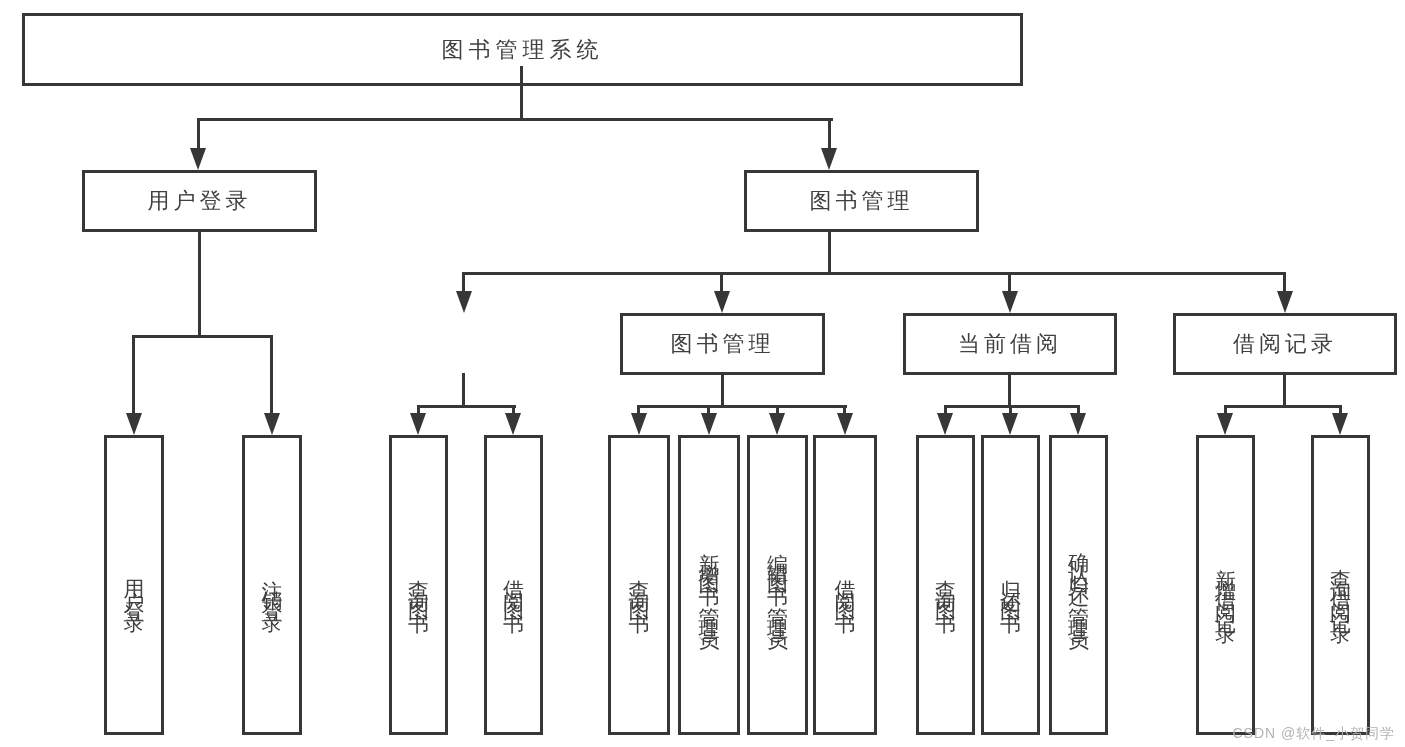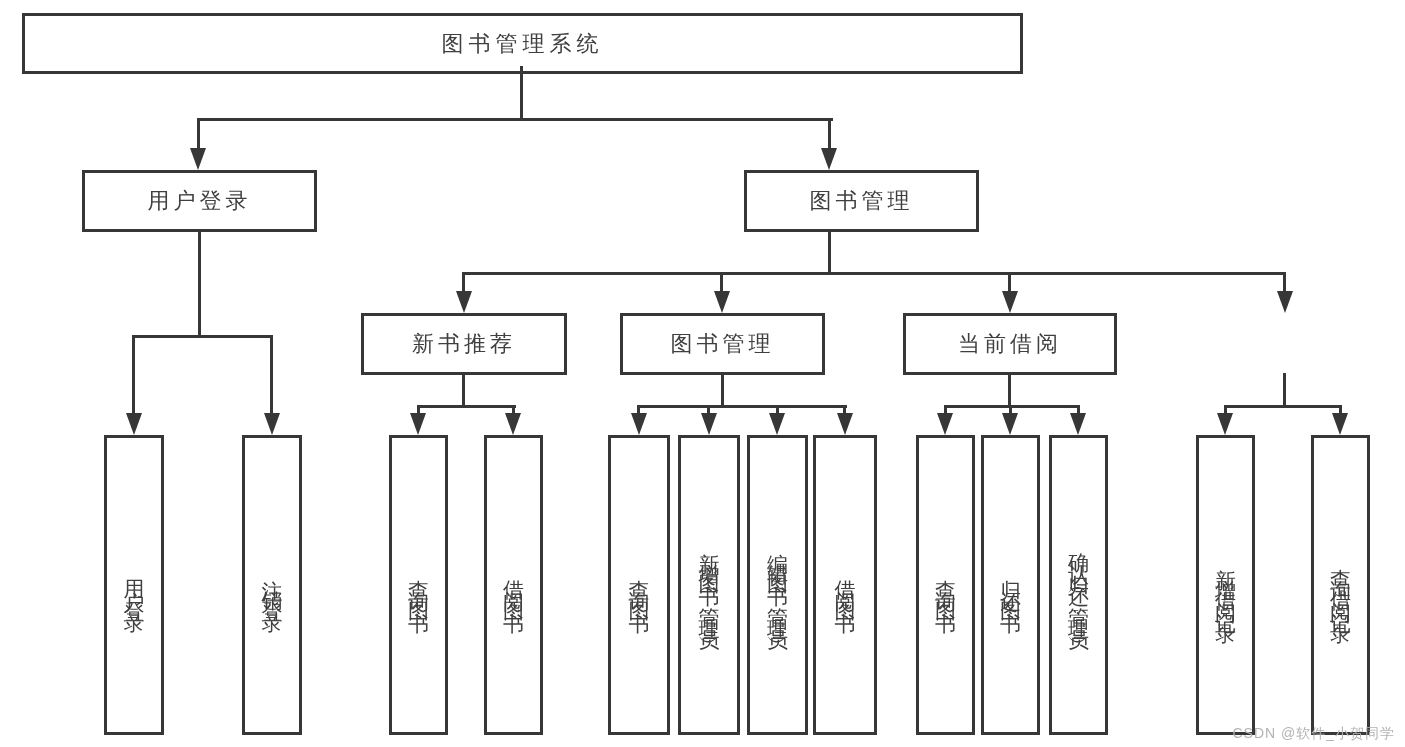--- a/index.html
+++ b/index.html
@@ -45,44 +45,44 @@
     color: #b3b3b3;
     letter-spacing: 1px;
     white-space: nowrap;
   }
 </style>
 </head>
 <body>
 
 <div class="canvas">
 
-  <div class="box root" style="left:22px; top:13px; width:1001px; height:61px;">
+  <div class="box root" style="left:22px; top:13px; width:1001px; height:73px;">
     <span class="label">图书管理系统</span>
   </div>
 
   <div class="box" style="left:82px; top:170px; width:235px; height:62px;">
     <span class="label">用户登录</span>
   </div>
 
   <div class="box" style="left:744px; top:170px; width:235px; height:62px;">
     <span class="label">图书管理</span>
   </div>
 
-  <div class="box" style="left:361px; top:313px; width:206px; height:62px;">
-    <span class="label">新书推荐</span>
-  </div>
 
   <div class="box" style="left:620px; top:313px; width:205px; height:62px;">
     <span class="label">图书管理</span>
   </div>
 
   <div class="box" style="left:903px; top:313px; width:214px; height:62px;">
     <span class="label">当前借阅</span>
   </div>
 
+  <div class="box" style="left:1173px; top:313px; width:224px; height:62px;">
+    <span class="label">借阅记录</span>
+  </div>
 
   <div class="box leaf" style="left:104px; top:435px; width:60px; height:300px;">
     <span class="vtext">用户登录</span>
   </div>
   <div class="box leaf" style="left:242px; top:435px; width:60px; height:300px;">
     <span class="vtext">注销登录</span>
   </div>
 
   <div class="box leaf" style="left:389px; top:435px; width:59px; height:300px;">
     <span class="vtext">查询图书</span>

